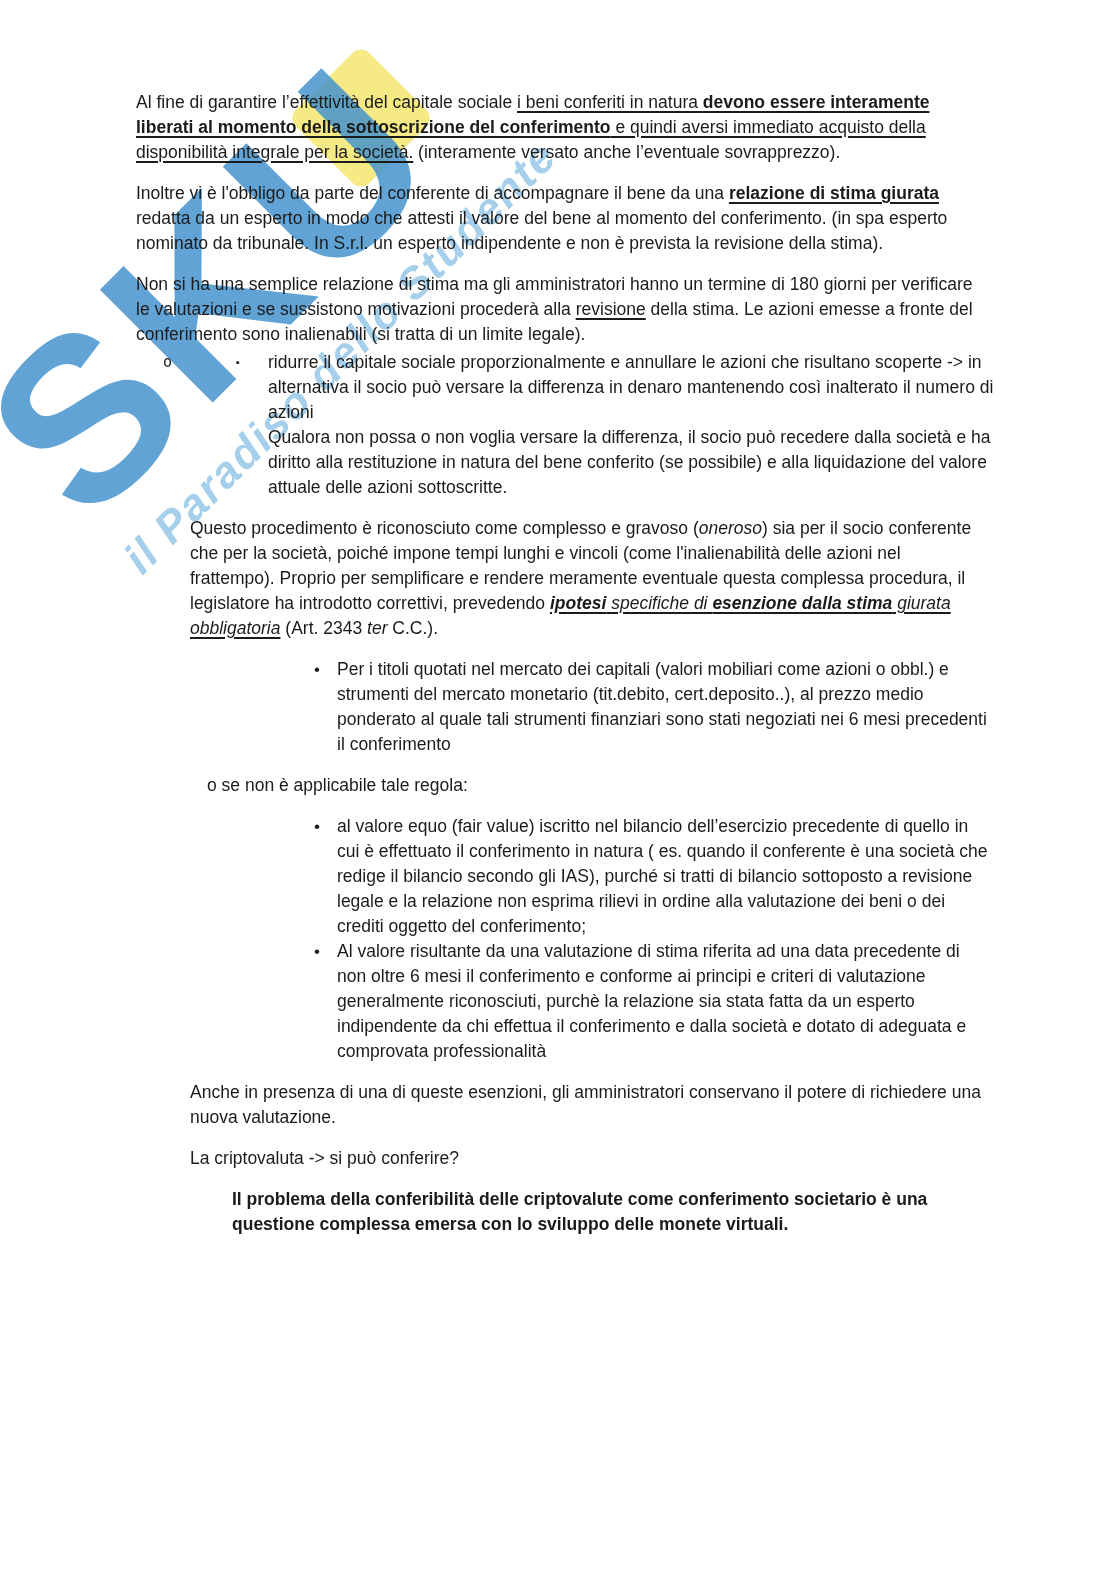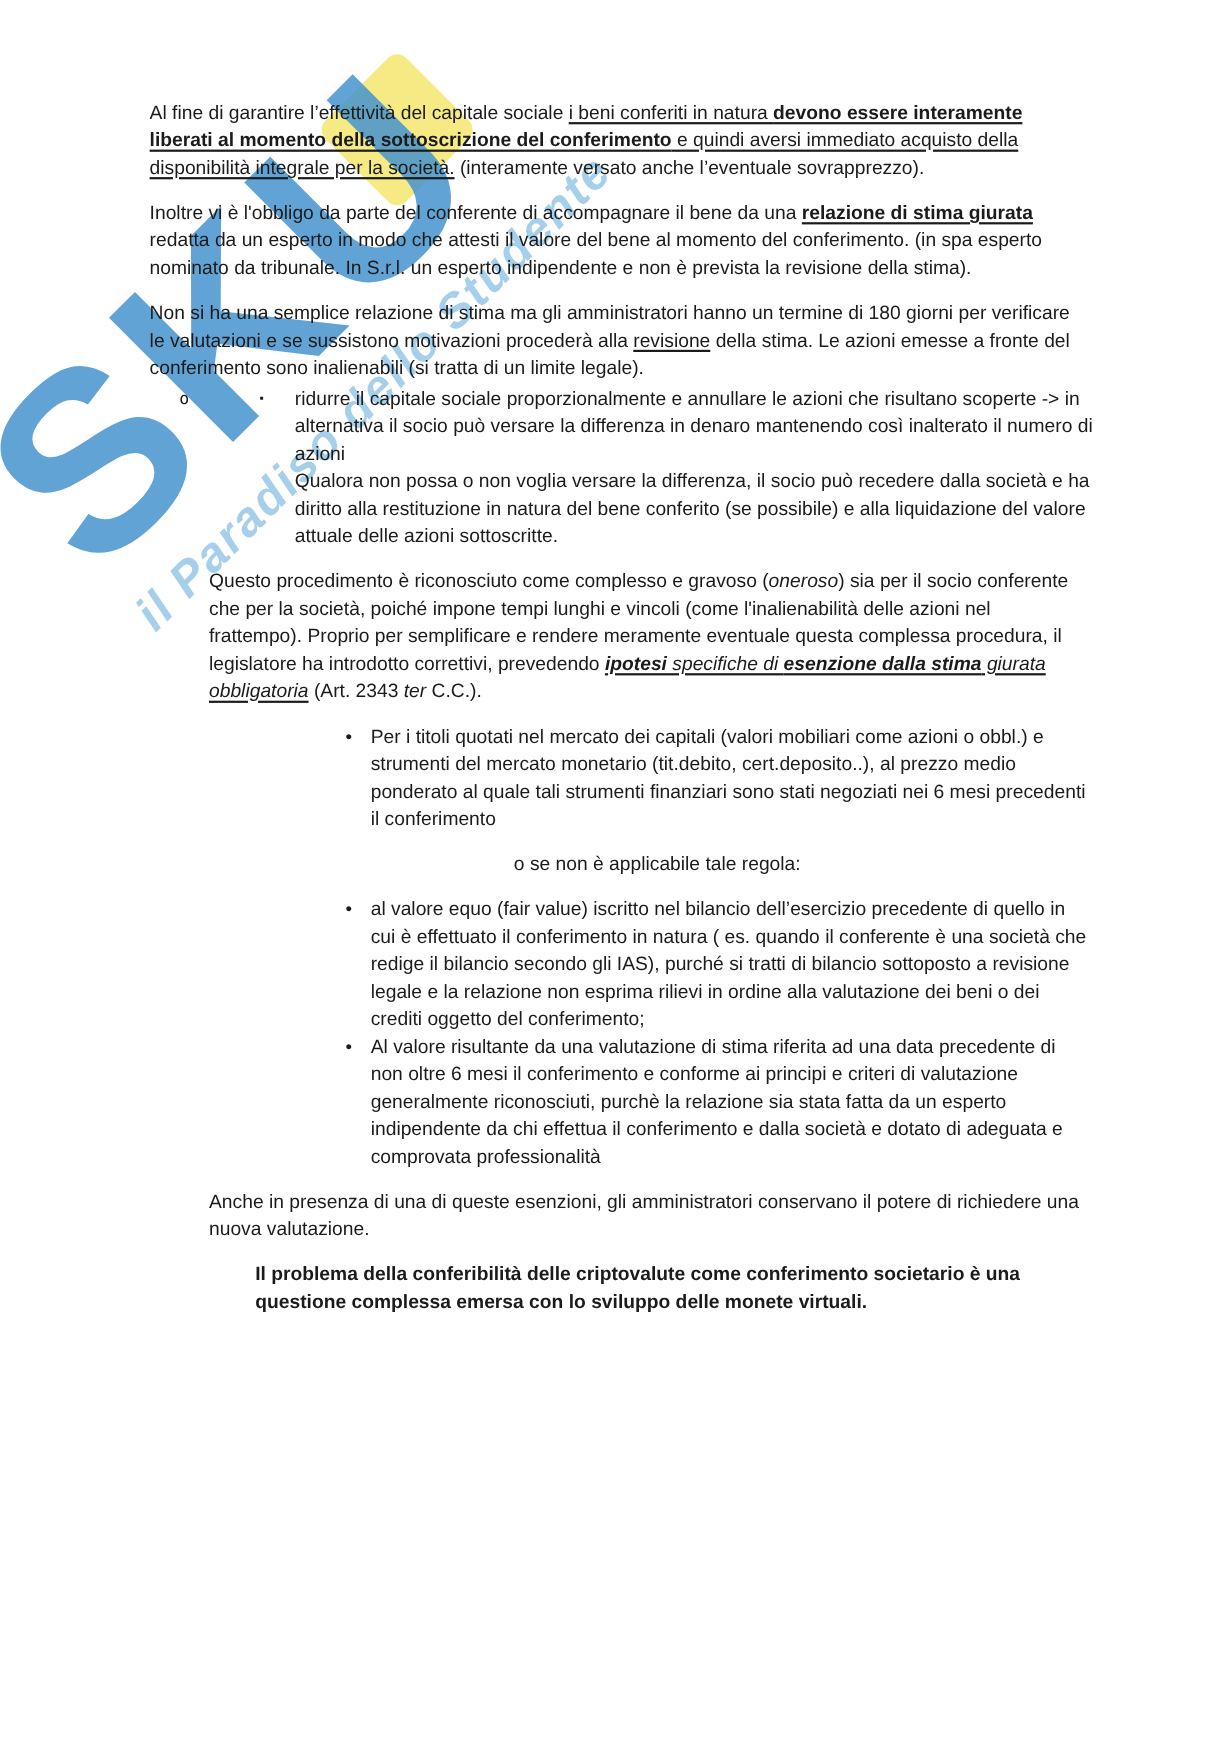--- a/index.html
+++ b/index.html
@@ -37,21 +37,21 @@
     position:absolute; left:136px; top:90px; width:852px; z-index:2;
     font-size:17.5px; line-height:25px;
   }
   .p, .li { margin:0 0 16px 0; }
   .sp-tight { margin-bottom:3px; }
   .sp-none  { margin-bottom:0; }
 
   .p.ind0 { margin-left:0; }
   .p.ind1 { margin-left:54px; }
   .p.ind2 { margin-left:96px;font-weight:bold; }
-  .p.ind3 { margin-left:71px;text-align:center; }
+  .p.ind3 { margin-left:71px; }
 
   .li { position:relative; }
   .li.lv1 { padding-left:69px; }
   .li.lv2 { padding-left:132px; margin-right:-25px; }
   .li.lv3 { padding-left:201px; }
   .li .bullet { position:absolute; top:0; }
   .li.lv1 .bullet { left:27px;  font-family:"DejaVu Sans Mono","Liberation Mono",monospace; font-size:15px; }
   .li.lv2 .bullet { left:100px; font-size:11px; line-height:25px; }
   .li.lv3 .bullet { left:178px; font-size:17px; }
 
@@ -73,16 +73,17 @@
       <div class="p ind0"><span>Inoltre vi è l'obbligo da parte del conferente di accompagnare il bene da una </span><span class="u" style="font-weight: bold;">relazione di stima giurata</span><span> redatta da un esperto in modo che attesti il valore del bene al momento del conferimento. (in spa esperto nominato da tribunale. In S.r.l. un esperto indipendente e non è prevista la revisione della stima).</span></div>
       <div class="p ind0 sp-tight"><span>Non si ha una semplice relazione di stima ma gli amministratori hanno un termine di 180 giorni per verificare le valutazioni e se sussistono motivazioni procederà alla </span><span class="u">revisione</span><span> della stima. Le azioni emesse a fronte del conferimento sono inalienabili (si tratta di un limite legale).</span></div>
       <div class="li lv1 sp-none"><span class="bullet">o</span></div>
       <div class="li lv2"><span class="bullet">▪</span><span>ridurre il capitale sociale proporzionalmente e annullare le azioni che risultano scoperte -&gt; in alternativa il socio può versare la differenza in denaro mantenendo così inalterato il numero di azioni</span><br><span>Qualora non possa o non voglia versare la differenza, il socio può recedere dalla società e ha diritto alla restituzione in natura del bene conferito (se possibile) e alla liquidazione del valore attuale delle azioni sottoscritte.</span></div>
       <div class="p ind1"><span>Questo procedimento è riconosciuto come complesso e gravoso (</span><span style="font-style: italic;">oneroso</span><span>) sia per il socio conferente che per la società, poiché impone tempi lunghi e vincoli (come l'inalienabilità delle azioni nel frattempo). Proprio per semplificare e rendere meramente eventuale questa complessa procedura, il legislatore ha introdotto correttivi, prevedendo </span><span class="u" style="font-weight: bold; font-style: italic;">ipotesi</span><span class="u" style="font-style: italic;"> specifiche di </span><span class="u" style="font-weight: bold; font-style: italic;">esenzione dalla stima</span><span class="u" style="font-style: italic;"> giurata obbligatoria</span><span> (Art. 2343 </span><span style="font-style: italic;">ter</span><span> C.C.).</span></div>
       <div class="li lv3"><span class="bullet">•</span><span>Per i titoli quotati nel mercato dei capitali (valori mobiliari come azioni o obbl.) e strumenti del mercato monetario (tit.debito, cert.deposito..), al prezzo medio ponderato al quale tali strumenti finanziari sono stati negoziati nei 6 mesi precedenti il conferimento</span></div>
       <div class="p ind3"><span>o se non è applicabile tale regola:</span></div>
       <div class="li lv3 sp-none"><span class="bullet">•</span><span>al valore equo (fair value) iscritto nel bilancio dell’esercizio precedente di quello in cui è effettuato il conferimento in natura ( es. quando il conferente è una società che redige il bilancio secondo gli IAS), purché si tratti di bilancio sottoposto a revisione legale e la relazione non esprima rilievi in ordine alla valutazione dei beni o dei crediti oggetto del conferimento;</span></div>
       <div class="li lv3"><span class="bullet">•</span><span>Al valore risultante da una valutazione di stima riferita ad una data precedente di non oltre 6 mesi il conferimento e conforme ai principi e criteri di valutazione generalmente riconosciuti, purchè la relazione sia stata fatta da un esperto indipendente da chi effettua il conferimento e dalla società e dotato di adeguata e comprovata professionalità</span></div>
       <div class="p ind1"><span>Anche in presenza di una di queste esenzioni, gli amministratori conservano il potere di richiedere una nuova valutazione.</span></div>
+      <div class="p ind1"><span>La criptovaluta -&gt; si può conferire?</span></div>
       <div class="p ind2"><span>Il problema della conferibilità delle criptovalute come conferimento societario è una questione complessa emersa con lo sviluppo delle monete virtuali.</span></div>
     </main>
 
 </div>
 
 </body></html>

